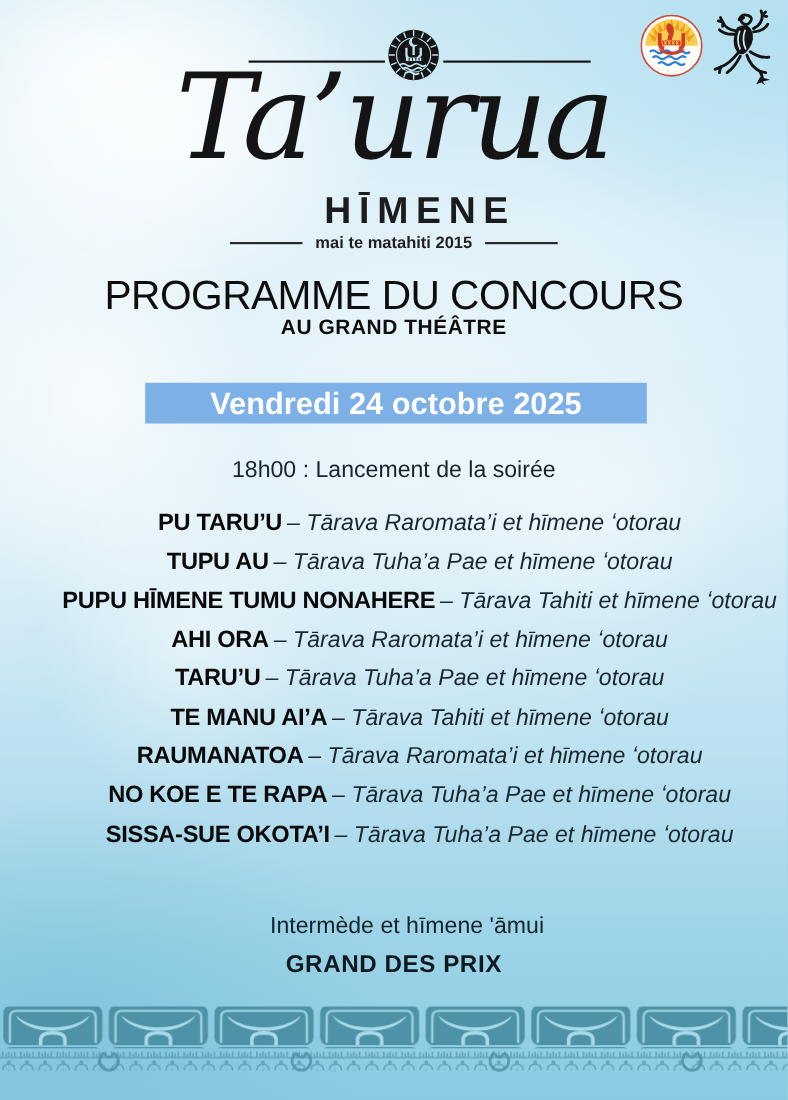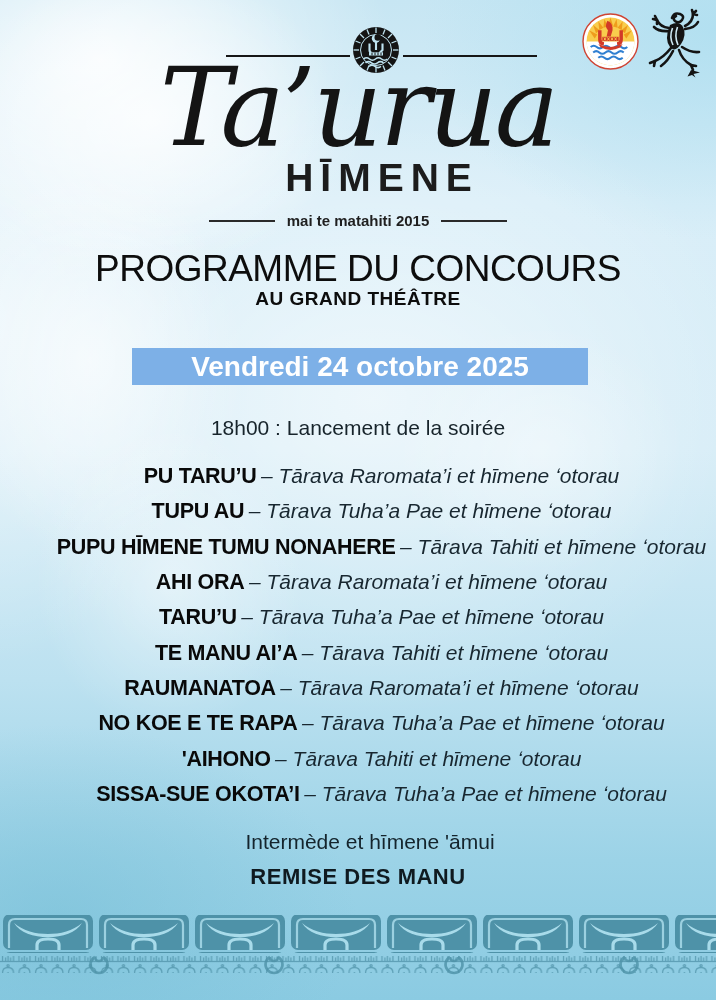--- a/index.html
+++ b/index.html
@@ -29,21 +29,21 @@
   #rule-right{left:403px;top:55px;width:134px;}
 
   #black-emblem{left:352px;top:26px;width:48px;height:48px;}
   #fp-seal{left:582px;top:13px;width:57px;height:57px;}
   #petroglyph{left:645px;top:8px;width:62px;height:70px;}
 
   #script-title{
     top:48px;font-family:"DejaVu Serif","Liberation Serif",serif;font-style:italic;
     font-size:108px;line-height:120px;color:#141414;letter-spacing:-3px;font-weight:500;
   }
-  #word-title{top:156px;font-size:39px;font-weight:700;letter-spacing:7px;color:#1c1c1c;margin-left:48px;}
+  #word-title{top:173px;font-size:34px;font-weight:700;letter-spacing:7px;color:#1c1c1c;margin-left:48px;}
   .tagline-wrap{top:212px;display:flex;align-items:center;justify-content:center;gap:12px;}
   .tag-rule{width:66px;height:2px;background:#2a2a2a;}
   #tagline{font-size:15px;font-weight:700;color:#1f1f1f;}
 
   #heading1{top:248px;font-size:37px;font-weight:400;letter-spacing:-.5px;color:#0d0d0d;}
   #heading2{top:288px;font-size:19px;font-weight:700;letter-spacing:.5px;color:#0d0d0d;}
 
   #banner{left:132px;top:348px;width:456px;height:37px;background:#7DB0E7;
     color:#ffffff;font-size:28px;font-weight:700;text-align:center;line-height:38px;}
 
@@ -215,31 +215,27 @@
     </div>
     <div class="row">
       <span class="grp">RAUMANATOA</span>
       <span class="det">– Tārava Raromata’i et hīmene ʻotorau</span>
     </div>
     <div class="row">
       <span class="grp">NO KOE E TE RAPA</span>
       <span class="det">– Tārava Tuha’a Pae et hīmene ʻotorau</span>
     </div>
     <div class="row">
-      <span class="grp">'AIHONO</span>
-      <span class="det">– Tārava Tahiti et hīmene ʻotorau</span>
-    </div>
-    <div class="row">
       <span class="grp">SISSA-SUE OKOTA’I</span>
       <span class="det">– Tārava Tuha’a Pae et hīmene ʻotorau</span>
     </div>
   </div>
 
   <div class="abs ctr" id="intermede">Intermède et hīmene 'āmui</div>
-  <div class="abs ctr" id="awards">REMISE DES MANU</div>
+  <div class="abs ctr" id="awards">GRAND DES PRIX</div>
 
   <svg class="abs" id="border-pattern" viewBox="0 0 716 66">
     <defs>
       <g id="motif">
         <rect x="0" y="0" width="90" height="36" rx="7" fill="#4E92A8"></rect>
         <path d="M6,34 V11 Q6,5 12,5 H78 Q84,5 84,11 V34" fill="none" stroke="#A8DBEA" stroke-width="2.2" opacity=".85"></path>
         <path d="M11,9 C22,28 68,28 79,9 C70,17 57,20 45,20 C33,20 20,17 11,9 Z" fill="#A8DBEA"></path>
         <path d="M34,36 V31 Q34,25 45,25 Q56,25 56,31 V36" fill="none" stroke="#A8DBEA" stroke-width="3.2"></path>
       </g>
       <pattern id="motifRow" width="96" height="38" patternUnits="userSpaceOnUse">

